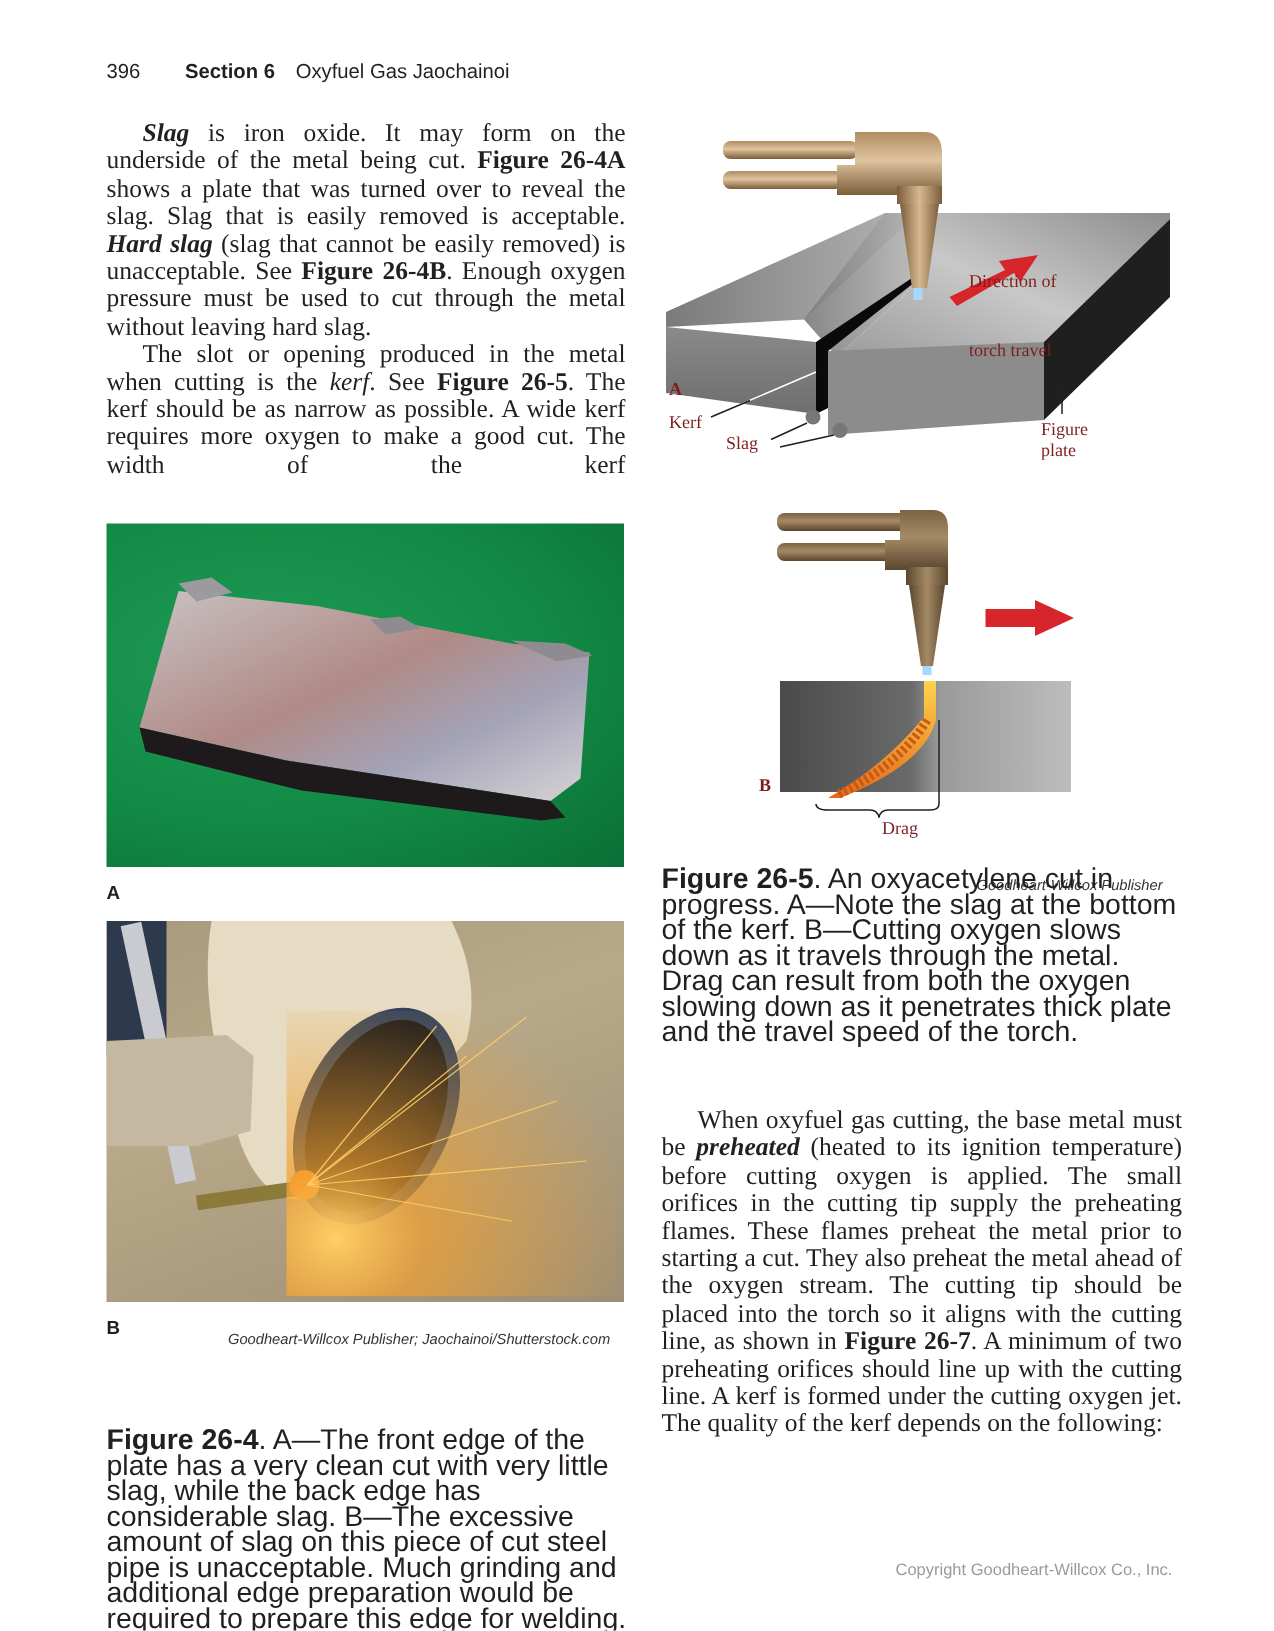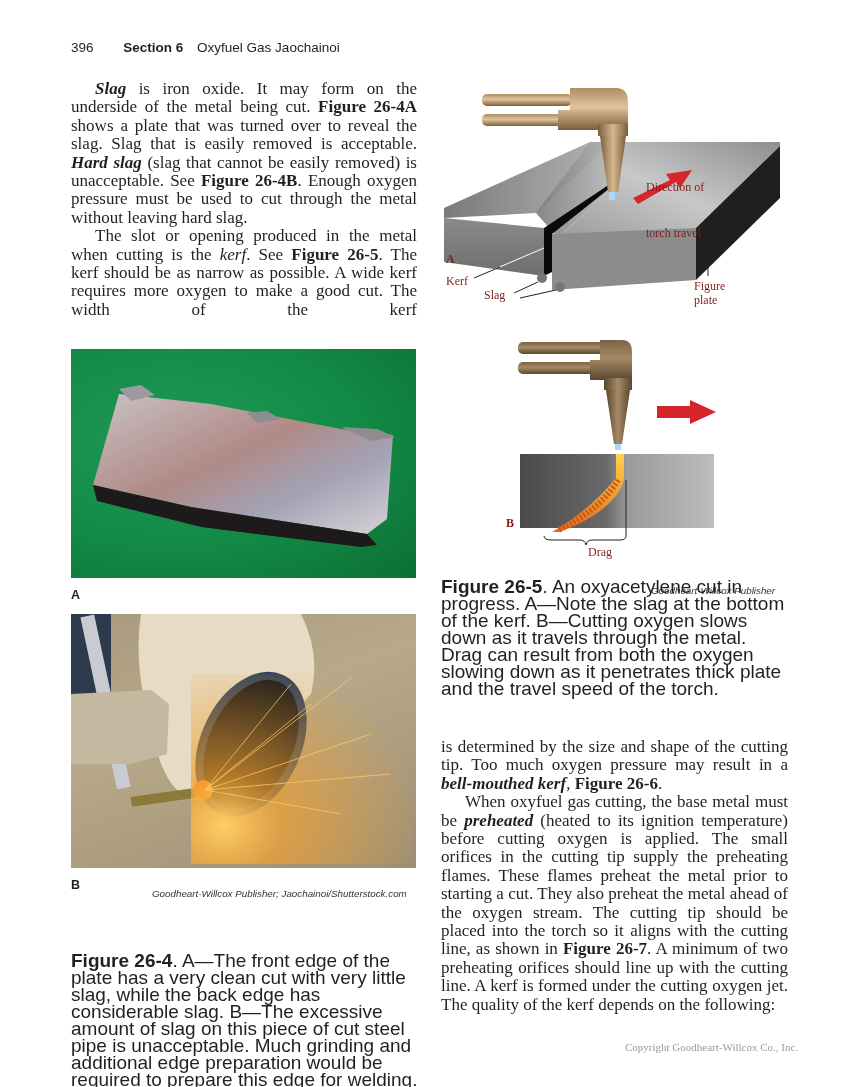--- a/index.html
+++ b/index.html
@@ -32,21 +32,21 @@
   .caption b { font-weight: bold; }
   #cap-264 { left: 71px; top: 906px; width: 350px; margin-top: 46px; }
   #cap-265 { left: 441px; top: 578px; width: 350px; }
 
   .diagram { position: absolute; }
   #diag-a { left: 440px; top: 80px; width: 370px; height: 235px; }
   #diag-b { left: 440px; top: 340px; width: 370px; height: 225px; }
 
   .diag-label { position: absolute; font-family: Liberation Serif, serif; font-size: 12px; color: #7f1d1d; line-height: 14px; }
 
-  .copyright { position: absolute; left: 597px; top: 1041px; font-family: Liberation Serif, serif; font-size: 11px; color: #9a9a9a; margin-left: 28px; }
+  .copyright { position: absolute; left: 597px; top: 1041px; font-family: Liberation Sans, sans-serif; font-size: 11px; color: #9a9a9a; }
 </style>
 </head>
 <body>
 
 <div class="running-head sans">
   <span class="pg">396</span>
   <span class="sec">Section 6</span>
   <span>Oxyfuel Gas Jaochainoi</span>
 </div>
 
@@ -222,17 +222,16 @@
   </svg>
 </div>
 <div class="fig-letter" style="left:71px; top:878px;">B</div>
 <div class="credit" style="left:152px; top:888px;">Goodheart-Willcox Publisher; Jaochainoi/Shutterstock.com</div>
 
 <div id="cap-264" class="caption">
   <b>Figure 26-4</b><span>. A—The front edge of the plate has a very clean cut with very little slag, while the back edge has considerable slag. B—The excessive amount of slag on this piece of cut steel pipe is unacceptable. Much grinding and additional edge preparation would be required to prepare this edge for welding.</span>
 </div>
 
 <div id="col2-text" class="body-text serif">
-  <p><span>is determined by the size and shape of the cutting tip. Too much oxygen pressure may result in a </span><span style="font-weight: bold; font-style: italic;">bell-mouthed kerf</span><span>, </span><span style="font-weight: bold;">Figure 26-6</span><span>.</span></p>
   <p class="indent"><span>When oxyfuel gas cutting, the base metal must be </span><span style="font-weight: bold; font-style: italic;">preheated</span><span> (heated to its ignition temperature) before cutting oxygen is applied. The small orifices in the cutting tip supply the preheating flames. These flames preheat the metal prior to starting a cut. They also preheat the metal ahead of the oxygen stream. The cutting tip should be placed into the torch so it aligns with the cutting line, as shown in </span><span style="font-weight: bold;">Figure 26-7</span><span>. A minimum of two preheating orifices should line up with the cutting line. A kerf is formed under the cutting oxygen jet. The quality of the kerf depends on the following:</span></p>
 </div>
 
 <div class="copyright">Copyright Goodheart-Willcox Co., Inc.</div>
 
 </body></html>

